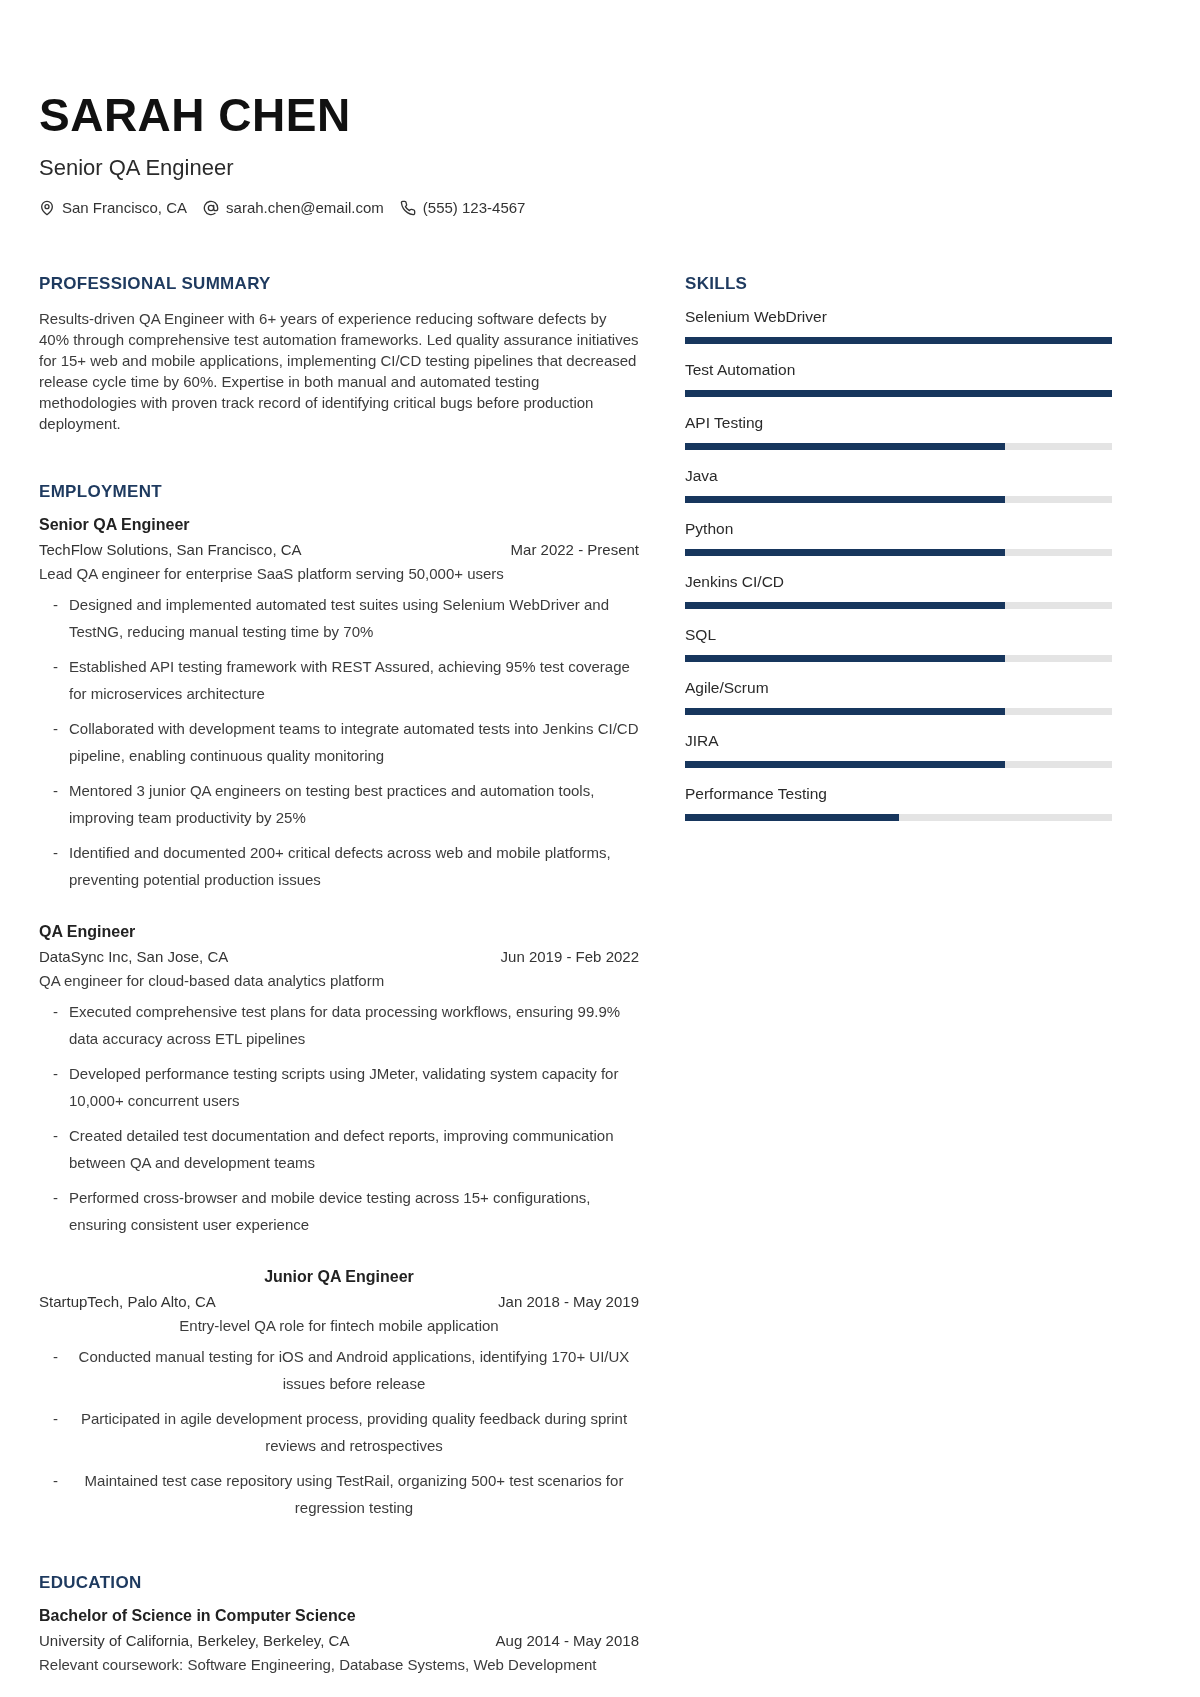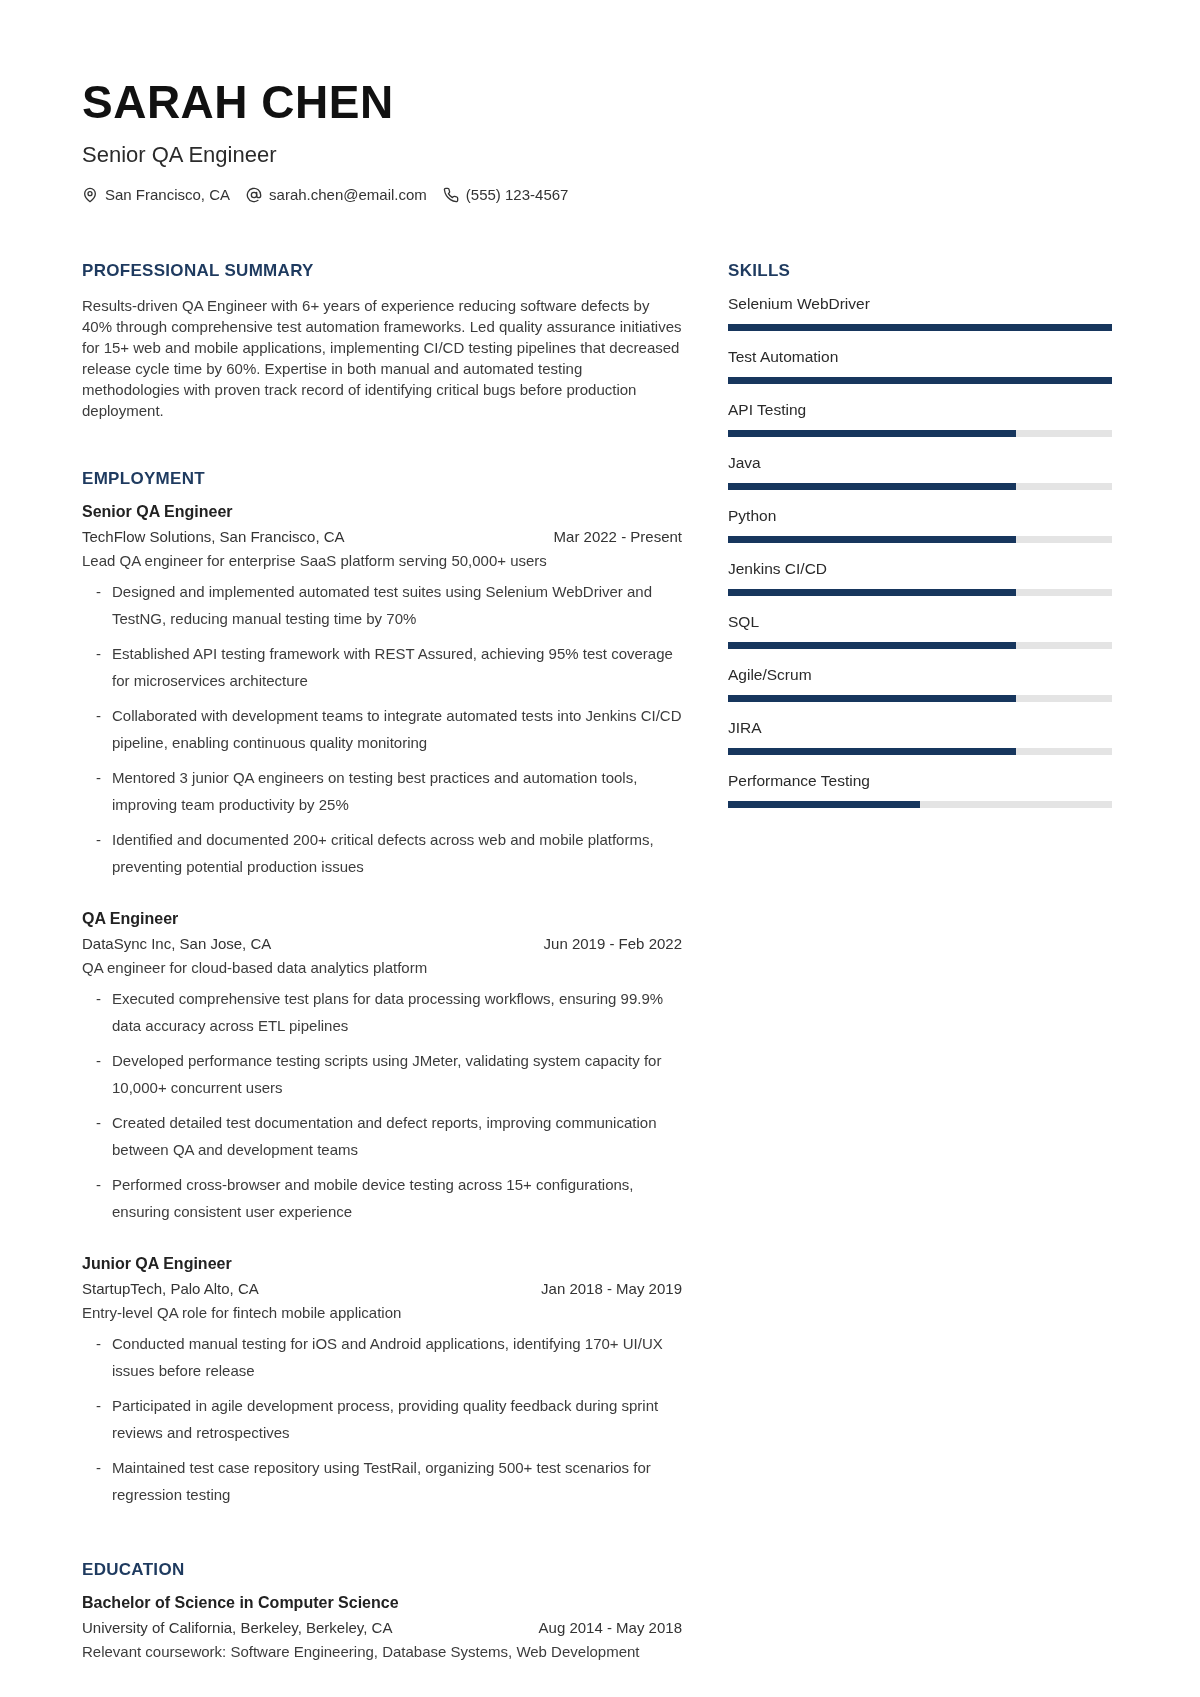--- a/index.html
+++ b/index.html
@@ -12,21 +12,22 @@
   *{box-sizing:border-box;margin:0;padding:0;}
   html,body{background:#ffffff;}
   body{
     width:1200px;height:1697px;
     font-family:"Liberation Sans",sans-serif;
     color:var(--body-text);
     position:relative;
     overflow:hidden;
   }
   .page{
-    padding:78px 88px 0 82px;
+    padding:78px 88px 0 39px;
+    margin-top:13px;
   }
   
   .name{
     font-size:46px;font-weight:700;color:#111;
     letter-spacing:.5px;line-height:1.05;
   }
   .job-headline{
     font-size:22px;color:#2b2b2b;margin-top:16px;font-weight:400;
   }
   .contact-row{
@@ -45,21 +46,21 @@
     font-size:17px;font-weight:700;color:var(--accent);
     letter-spacing:.3px;margin-bottom:14px;
   }
   
   .summary-text{
     font-size:15px;line-height:21px;color:var(--body-text);
   }
   
   .employment-section{margin-top:48px;}
   .job{margin-bottom:30px;}
-  .job:last-child{margin-bottom:0;}
+  .job:last-child{margin-bottom:0;text-align:center;}
   .job-title{
     font-size:16px;font-weight:700;color:#222;margin-bottom:7px;
   }
   .job-meta{
     display:flex;justify-content:space-between;align-items:baseline;
     font-size:15px;color:#333;margin-bottom:5px;
   }
   .job-desc{font-size:15px;line-height:21px;color:var(--body-text);margin-bottom:7px;}
   ul.bullets{list-style:none;}
   li.bullet{

